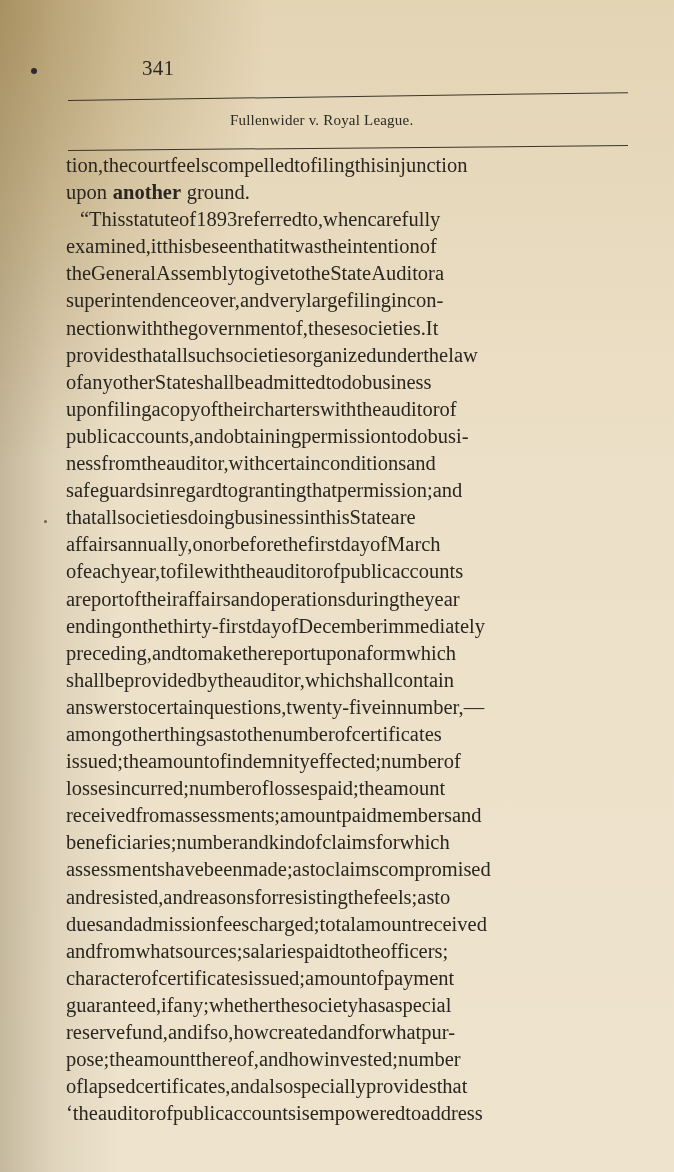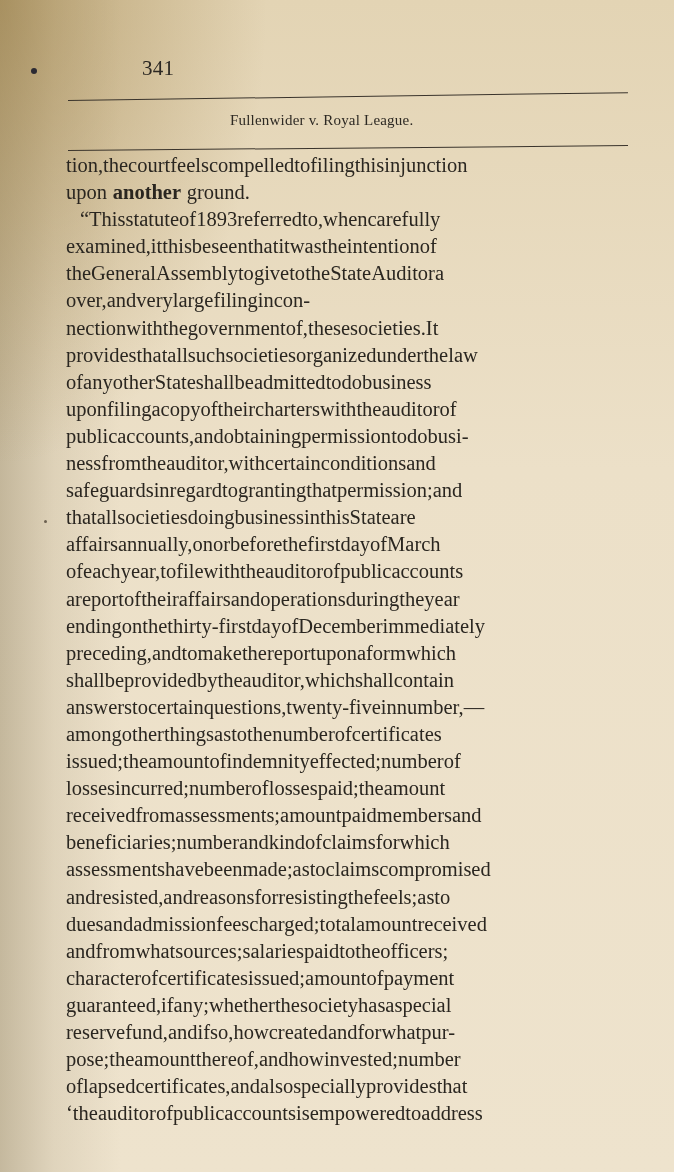--- a/index.html
+++ b/index.html
@@ -116,20 +116,21 @@
       <span class="word">Assembly</span>
       <span class="word">to</span>
       <span class="word">give</span>
       <span class="word">to</span>
       <span class="word">the</span>
       <span class="word">State</span>
       <span class="word">Auditor</span>
       <span class="word">a</span>
     </div>
     <div class="line">
+      <span class="word">superintendence</span>
       <span class="word">over,</span>
       <span class="word">and</span>
       <span class="word">very</span>
       <span class="word">large</span>
       <span class="word">filing</span>
       <span class="word">in</span>
       <span class="word">con-</span>
     </div>
     <div class="line">
       <span class="word">nection</span>

